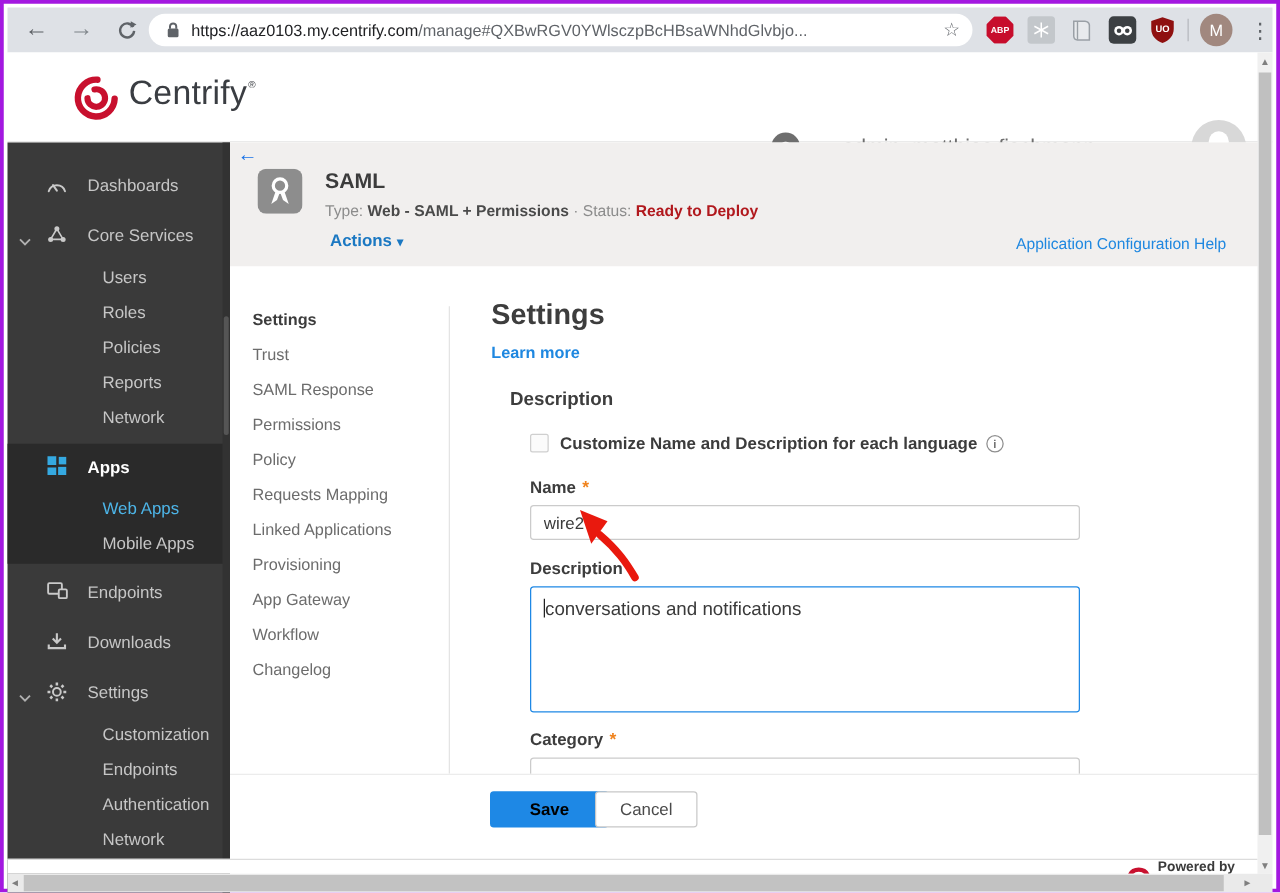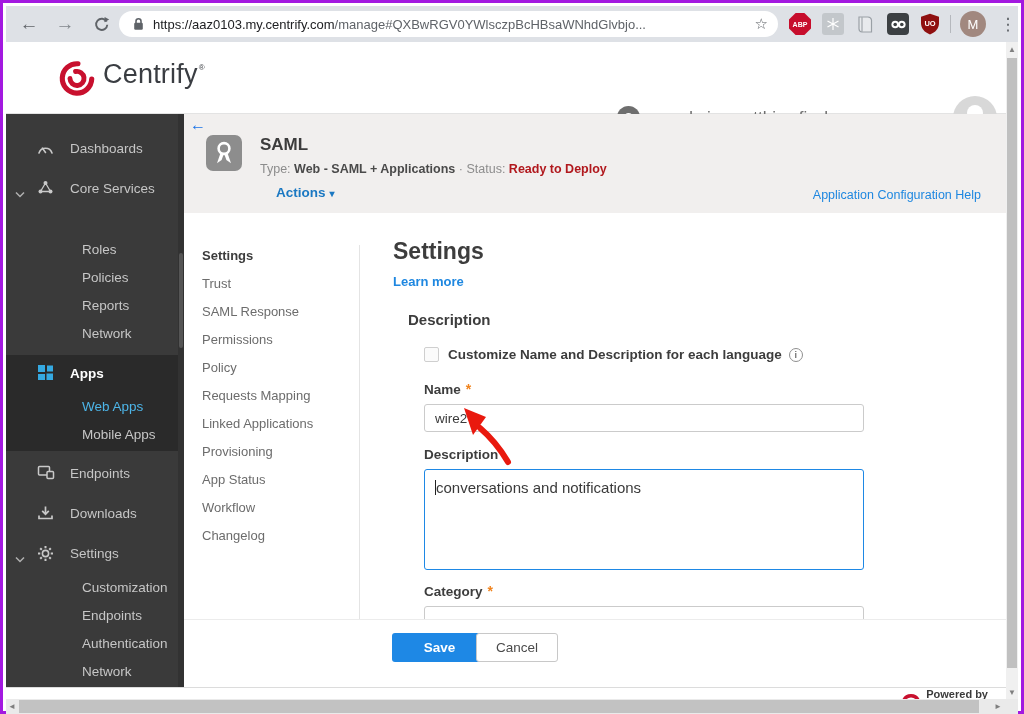--- a/index.html
+++ b/index.html
@@ -45,21 +45,21 @@
 
   
   .main { position:absolute; left:181px; top:111px; width:824px; height:572px; background:#fff; }
   .appband { position:absolute; left:0; top:0; width:100%; height:99px; background:#f1efee; }
   .backarrow { position:absolute; left:6px; top:2px; font-size:16px; font-weight:bold; color:#1a73e8; cursor:pointer; }
   .appicon { position:absolute; left:22px; top:21px; }
   .apptitle { position:absolute; left:76px; top:21px; font-size:17px; font-weight:bold; color:#3c3c3c; }
   .typeline { position:absolute; left:76px; top:48px; font-size:12.5px; color:#8c8c8c; }
   .typeline b { color:#4a4a4a; }
   .statusred { color:#b1181d; font-weight:bold; }
-  .actions { position:absolute; left:92px; top:71px; font-size:13.5px; font-weight:bold; color:#1b78c2; cursor:pointer; }
+  .actions { position:absolute; left:80px; top:71px; font-size:13.5px; font-weight:bold; color:#1b78c2; cursor:pointer; }
   .actions .ac { font-size:10px; margin-left:4px; }
   .confighelp { position:absolute; right:27px; top:74px; font-size:12.5px; color:#1e87e0; cursor:pointer; }
 
   .subnav { position:absolute; left:18px; top:128px; }
   .nav-item { height:28px; line-height:28px; font-size:13px; color:#6c6c6c; cursor:pointer; white-space:nowrap; }
   .nav-item.active { color:#3c3c3c; font-weight:bold; }
   .vdivider { position:absolute; left:175px; top:131px; width:1px; height:374px; background:#e4e4e4; }
 
   .formarea { position:absolute; left:0; top:0; width:100%; height:100%; }
   .h1 { position:absolute; left:209px; top:124px; font-size:23px; font-weight:bold; color:#3d3d3d; }
@@ -69,21 +69,21 @@
   .cbox { width:15px; height:15px; border:1px solid #cfcfcf; border-radius:2px; background:#fbfbfb; cursor:pointer; }
   .cblabel { margin-left:9px; font-size:13.5px; font-weight:bold; color:#3c3c3c; }
   .infoi { margin-left:7px; width:14px; height:14px; border:1px solid #8f8f8f; border-radius:50%; font-size:9px; color:#707070; display:inline-flex; align-items:center; justify-content:center; font-weight:bold; }
   .flabel { position:absolute; font-size:13.5px; font-weight:bold; color:#3d3d3d; }
   .req { color:#f0831d; font-size:14px; margin-left:5px; }
   .tinput { position:absolute; left:240px; width:440px; height:28px; border:1px solid #cbcbcb; border-radius:3px; background:#fff; font-size:13.5px; color:#3a3a3a; padding:0 10px; font-family:"Liberation Sans",sans-serif; outline:none; }
   .txarea { position:absolute; left:240px; top:355px; width:440px; height:101px; border:1.5px solid #1e88e5; border-radius:3px; background:#fff; font-size:15px; color:#3a3a3a; padding:9px 10px; cursor:text; }
   .caret { display:inline-block; width:1px; height:15px; background:#222; vertical-align:-2px; }
 
   .footerbar { position:absolute; left:0; top:505px; width:100%; height:67px; background:#fff; border-top:1px solid #ececec; z-index:5; }
-  .savebtn { position:absolute; left:208px; top:13px; width:95px; height:29px; background:#1e88e5; border:none; border-radius:3px; color:#ffffff; font-size:13.5px; font-weight:bold; cursor:pointer; font-family:"Liberation Sans",sans-serif; }
+  .savebtn { position:absolute; left:208px; top:13px; width:95px; height:29px; background:#1e88e5; border:none; border-radius:3px; color:#000000; font-size:13.5px; font-weight:bold; cursor:pointer; font-family:"Liberation Sans",sans-serif; }
   .cancelbtn { position:absolute; left:292px; top:13px; width:82px; height:29px; background:#fff; border:1px solid #c8c8c8; border-radius:3px; color:#4a4a4a; font-size:13.5px; cursor:pointer; font-family:"Liberation Sans",sans-serif; }
 
   
   .powered { position:absolute; left:3px; top:684px; right:15px; height:12px; background:#fff; border-top:1px solid #dcdcdc; overflow:hidden; display:flex; justify-content:flex-end; align-items:flex-start; padding-right:18px; }
   .poweredtxt { font-size:11px; font-weight:bold; color:#3a3a3a; margin-left:5px; }
   .hscroll { position:absolute; left:3px; top:696px; right:3px; height:15px; background:#eaeaea; z-index:10; }
   .hthumb { position:absolute; left:13px; top:1px; width:960px; height:13px; background:#c2c2c2; cursor:pointer; }
   .harrow { position:absolute; top:0; height:15px; width:12px; font-size:8px; color:#7f7f7f; display:flex; align-items:center; justify-content:center; cursor:pointer; }
   .vscroll { position:absolute; right:3px; top:39px; width:12px; height:657px; background:#f0f0f0; z-index:10; }
   .vthumb { position:absolute; left:1px; top:16px; width:10px; height:610px; background:#c0c0c0; cursor:pointer; }
@@ -199,20 +199,23 @@
             <polyline points="1,1.5 5,5.5 9,1.5" fill="none" stroke="#b0b0b0" stroke-width="1.5"></polyline>
           </svg></span>
       <span class="sic"><svg width="17" height="15" viewBox="0 0 17 15">
             <path d="M8.5 3 L3.5 11.5 H13.5 Z" fill="none" stroke="#c9c9c9" stroke-width="1.3"></path>
             <circle cx="8.5" cy="3" r="2" fill="#c9c9c9"></circle>
             <circle cx="3.5" cy="11.5" r="2" fill="#c9c9c9"></circle>
             <circle cx="13.5" cy="11.5" r="2" fill="#c9c9c9"></circle>
           </svg></span>
       <span class="slab">Core Services</span>
     </div>
+    <div class="srow" style="top:93px">
+        <span class="slab sub">Users</span>
+      </div>
     <div class="srow" style="top:121px">
         <span class="slab sub">Roles</span>
       </div>
     <div class="srow" style="top:177px">
         <span class="slab sub">Reports</span>
       </div>
     <div class="srow" style="top:149px">
         <span class="slab sub">Policies</span>
       </div>
     <div class="srow" style="top:205px">
@@ -294,38 +297,38 @@
       <span class="appicon">
         <svg width="36" height="36" viewBox="0 0 36 36">
             <rect width="36" height="36" rx="7" fill="#8d8d8d"></rect>
             <circle cx="18" cy="13.5" r="5.4" fill="none" stroke="#fff" stroke-width="2.6"></circle>
             <polygon points="14.6,17.8 11,28.2 15.6,25 17.6,19.6" fill="#fff"></polygon>
             <polygon points="21.4,17.8 25,28.2 20.4,25 18.4,19.6" fill="#fff"></polygon>
           </svg>
       </span>
       <span class="apptitle">SAML</span>
       <span class="typeline">
-        <span>Type:</span>&nbsp;<b>Web - SAML + Applications</b>
+        <span>Type:</span>&nbsp;<b>Web - SAML + Permissions</b>
         <span>·</span>
         <span>Status:</span>&nbsp;<span class="statusred">Ready to Deploy</span>
       </span>
       <span class="actions"><span>Actions</span><span class="ac">▾</span></span>
       <span class="confighelp">Application Configuration Help</span>
     </div>
 
     <div class="subnav">
       <div class="nav-item active">Settings</div>
       <div class="nav-item">Trust</div>
       <div class="nav-item">SAML Response</div>
       <div class="nav-item">Permissions</div>
       <div class="nav-item">Policy</div>
       <div class="nav-item">Requests Mapping</div>
       <div class="nav-item">Linked Applications</div>
       <div class="nav-item">Provisioning</div>
-      <div class="nav-item">App Status</div>
+      <div class="nav-item">App Gateway</div>
       <div class="nav-item">Workflow</div>
       <div class="nav-item">Changelog</div>
     </div>
     <div class="vdivider"></div>
 
     <div class="formarea">
       <div class="h1">Settings</div>
       <div class="learnmore">Learn more</div>
       <div class="sectionh">Description</div>
 

